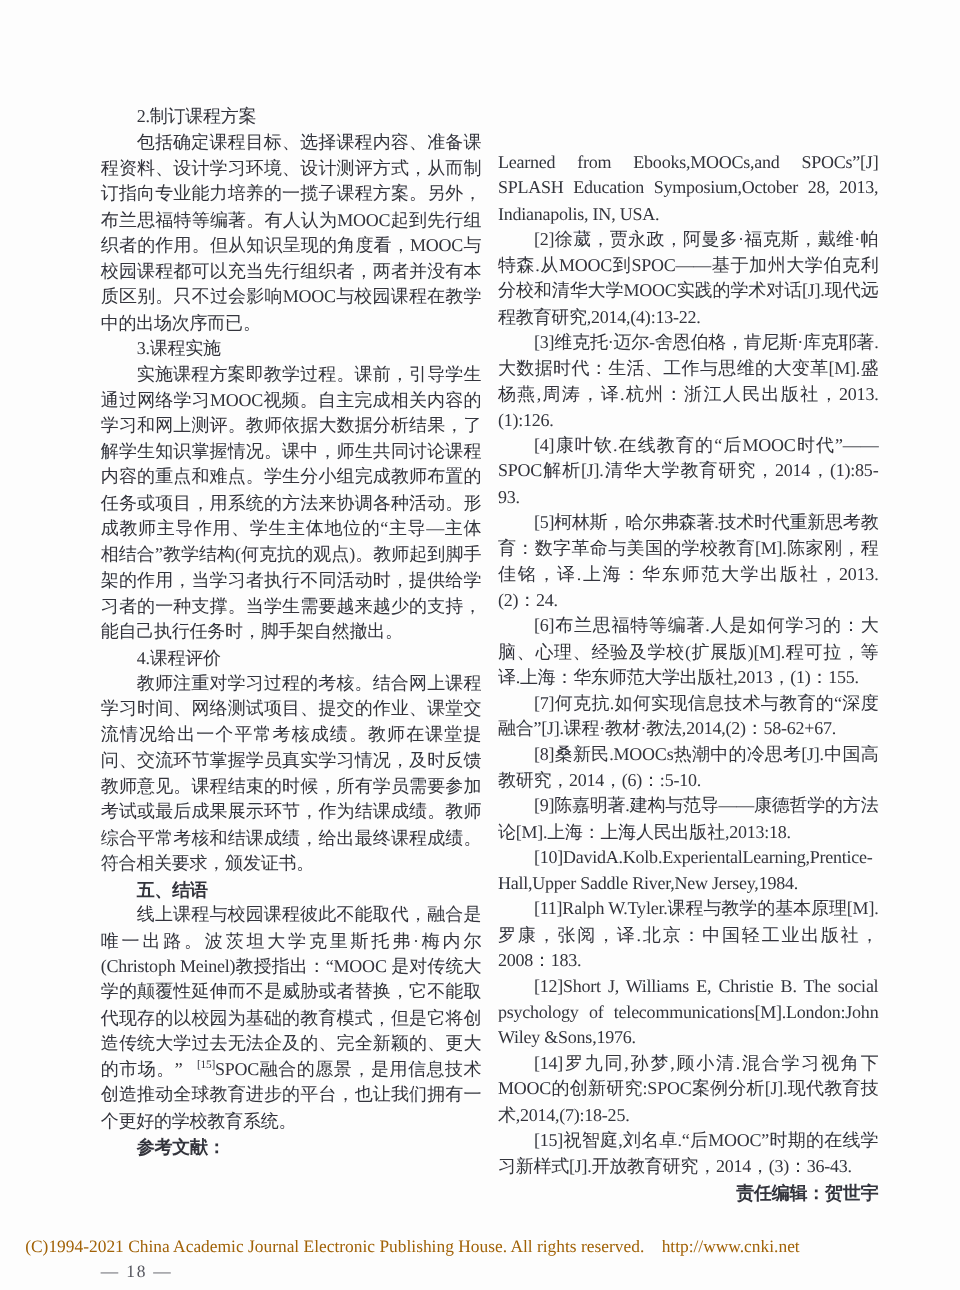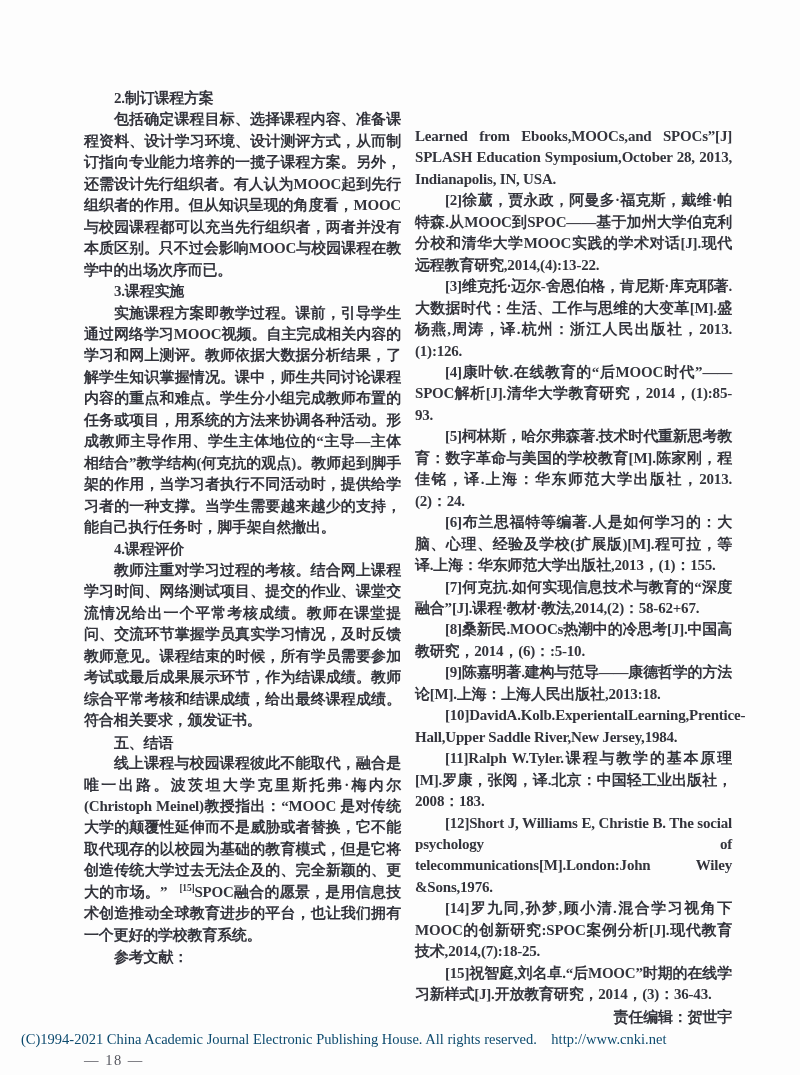--- a/index.html
+++ b/index.html
@@ -16,21 +16,21 @@
     position: absolute;
     top: 88px;
     width: 317px;
     font-size: 15px;
     line-height: 21.45px;
     text-align: justify;
     letter-spacing: -0.2px;
   }
   .col-left  { left: 84px; }
   .col-right { left: 415px; }
-  .col p { margin: 0; text-indent: 2em; font-weight: bold; }
+  .col p { margin: 0; text-indent: 2em; }
   .col p.cont { text-indent: 0; margin-top: 38px; }
   .bold-head {
     font-family: "Liberation Sans", "DejaVu Sans", sans-serif;
     font-weight: 700;
   }
   sup { font-size: 9.5px; line-height: 0; margin-left: 12px; }
   .editor {
     text-align: right;
     text-indent: 0 !important;
     font-family: "Liberation Sans", "DejaVu Sans", sans-serif;
@@ -42,32 +42,32 @@
     top: 1052px;
     font-size: 14.5px;
     color: #55565e;
     letter-spacing: 1.5px;
   }
   .copyright {
     position: absolute;
     left: 21px;
     top: 1031px;
     font-size: 14.5px;
-    color: #0c4a6e;
+    color: #a16207;
     white-space: pre;
   }
 </style>
 </head>
 <body>
 
 <div class="page">
 
   <div class="col col-left">
     <p class="head">2.制订课程方案</p>
-    <p>包括确定课程目标、选择课程内容、准备课程资料、设计学习环境、设计测评方式，从而制订指向专业能力培养的一揽子课程方案。另外，还需设计先行组织者。有人认为MOOC起到先行组织者的作用。但从知识呈现的角度看，MOOC与校园课程都可以充当先行组织者，两者并没有本质区别。只不过会影响MOOC与校园课程在教学中的出场次序而已。</p>
+    <p>包括确定课程目标、选择课程内容、准备课程资料、设计学习环境、设计测评方式，从而制订指向专业能力培养的一揽子课程方案。另外，布兰思福特等编著。有人认为MOOC起到先行组织者的作用。但从知识呈现的角度看，MOOC与校园课程都可以充当先行组织者，两者并没有本质区别。只不过会影响MOOC与校园课程在教学中的出场次序而已。</p>
     <p class="head">3.课程实施</p>
     <p>实施课程方案即教学过程。课前，引导学生通过网络学习MOOC视频。自主完成相关内容的学习和网上测评。教师依据大数据分析结果，了解学生知识掌握情况。课中，师生共同讨论课程内容的重点和难点。学生分小组完成教师布置的任务或项目，用系统的方法来协调各种活动。形成教师主导作用、学生主体地位的“主导—主体相结合”教学结构(何克抗的观点)。教师起到脚手架的作用，当学习者执行不同活动时，提供给学习者的一种支撑。当学生需要越来越少的支持，能自己执行任务时，脚手架自然撤出。</p>
     <p class="head">4.课程评价</p>
     <p>教师注重对学习过程的考核。结合网上课程学习时间、网络测试项目、提交的作业、课堂交流情况给出一个平常考核成绩。教师在课堂提问、交流环节掌握学员真实学习情况，及时反馈教师意见。课程结束的时候，所有学员需要参加考试或最后成果展示环节，作为结课成绩。教师综合平常考核和结课成绩，给出最终课程成绩。符合相关要求，颁发证书。</p>
     <p class="head bold-head">五、结语</p>
     <p><span>线上课程与校园课程彼此不能取代，融合是唯一出路。波茨坦大学克里斯托弗·梅内尔(Christoph Meinel)教授指出：“MOOC 是对传统大学的颠覆性延伸而不是威胁或者替换，它不能取代现存的以校园为基础的教育模式，但是它将创造传统大学过去无法企及的、完全新颖的、更大的市场。”</span><sup>[15]</sup><span>SPOC融合的愿景，是用信息技术创造推动全球教育进步的平台，也让我们拥有一个更好的学校教育系统。</span></p>
     <p class="head bold-head">参考文献：</p>
   </div>
 
   <div class="col col-right">

